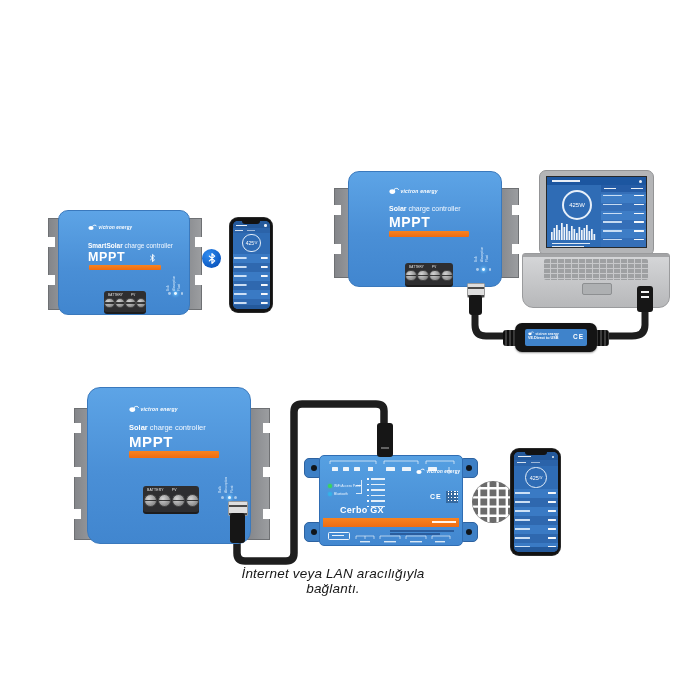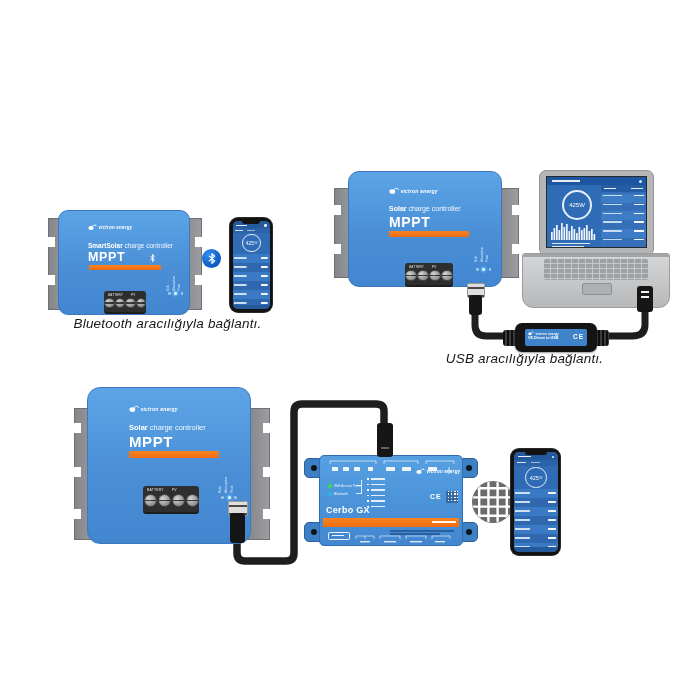--- a/index.html
+++ b/index.html
@@ -205,21 +205,20 @@
         <div class="ptabs"></div>
         <div class="gauge" style="font-size:5px">
           <span>425</span>
             <span class="u">W</span>
         </div>
         <div class="prows"></div>
         <div class="pfoot"></div>
       </div>
     </div>
   </div>
-  <div class="cap" style="left:50px;top:316px;width:235px">Bluetooth aracılığıyla bağlantı.</div>
 
   <div class="abs" style="left:334px;top:166px;width:185px;height:125px;z-index:2">
     <div class="bracket bl" style="left:0;top:22px;width:20px;height:88px">
       <i class="notch" style="top:16px"></i>
       <i class="notch" style="top:55px"></i>
     </div>
     <div class="bracket br" style="left:163px;top:22px;width:20px;height:88px">
       <i class="notch" style="top:16px"></i>
       <i class="notch" style="top:55px"></i>
     </div>
@@ -325,21 +324,20 @@
         <span class="ce">CE</span>
       </div>
     </div>
   </div>
 
   <div class="plugbody" style="left:637px;top:286px;width:16px;height:26px;z-index:4">
     <i class="pstripe" style="left:4px;top:5px;width:8px"></i>
     <i class="pstripe" style="left:4px;top:10px;width:8px"></i>
   </div>
 
-  <div class="cap" style="left:412px;top:351px;width:225px">USB aracılığıyla bağlantı.</div>
 
   <div class="abs" style="left:72px;top:383px;width:198px;height:168px;z-index:2">
     <div class="bracket bl" style="left:2px;top:25px;width:21px;height:130px">
       <i class="notch" style="top:14px"></i>
       <i class="notch" style="top:58px"></i>
       <i class="notch" style="top:100px"></i>
     </div>
     <div class="bracket br" style="left:175px;top:25px;width:21px;height:130px">
       <i class="notch" style="top:14px"></i>
       <i class="notch" style="top:58px"></i>
@@ -433,21 +431,21 @@
       <div class="srow" style="top:49.5px"></div>
 
       <span class="vlogo" style="left:96px;top:12px">
         <svg width="9" height="7" viewBox="0 0 9 7">
             <ellipse cx="3" cy="4" rx="2.6" ry="2.1" fill="#fff"></ellipse>
             <path d="M4.5 2.2 C6 .6 8 .9 8.8 2.4" stroke="#fff" stroke-width="0.9" fill="none"></path>
           </svg>
         <i style="font-size:4.5px">victron energy</i>
       </span>
 
-      <span class="cname" style="left:6px;top:49px">Cerbo GX</span>
+      <span class="cname" style="left:20px;top:49px">Cerbo GX</span>
       <span class="cce" style="left:110px;top:37px">CE</span>
       <i class="cqr" style="left:126px;top:35px"></i>
 
       <div class="cstripe" style="left:3px;top:62px;width:136px;height:9px"></div>
       <i class="csub" style="left:70px;top:74px;width:64px"></i>
       <i class="csub" style="left:70px;top:77px;width:50px"></i>
       <div class="cpin" style="left:8px;top:76px;width:20px;height:6px"></div>
 
       <svg class="abs" style="left:0;top:78px" width="142" height="11" viewBox="0 0 142 11">
         <g stroke="#fff" stroke-width="0.7" opacity="0.85" fill="none">
@@ -485,14 +483,15 @@
       <div class="ptabs"></div>
       <div class="gauge" style="font-size:5.5px">
         <span>425</span>
           <span class="u">W</span>
       </div>
       <div class="prows"></div>
       <div class="pfoot"></div>
     </div>
   </div>
 
+  <div class="cap" style="left:218px;top:566px;width:230px">İnternet veya LAN aracılığıyla bağlantı.</div>
 
 </div>
 
 </body></html>

